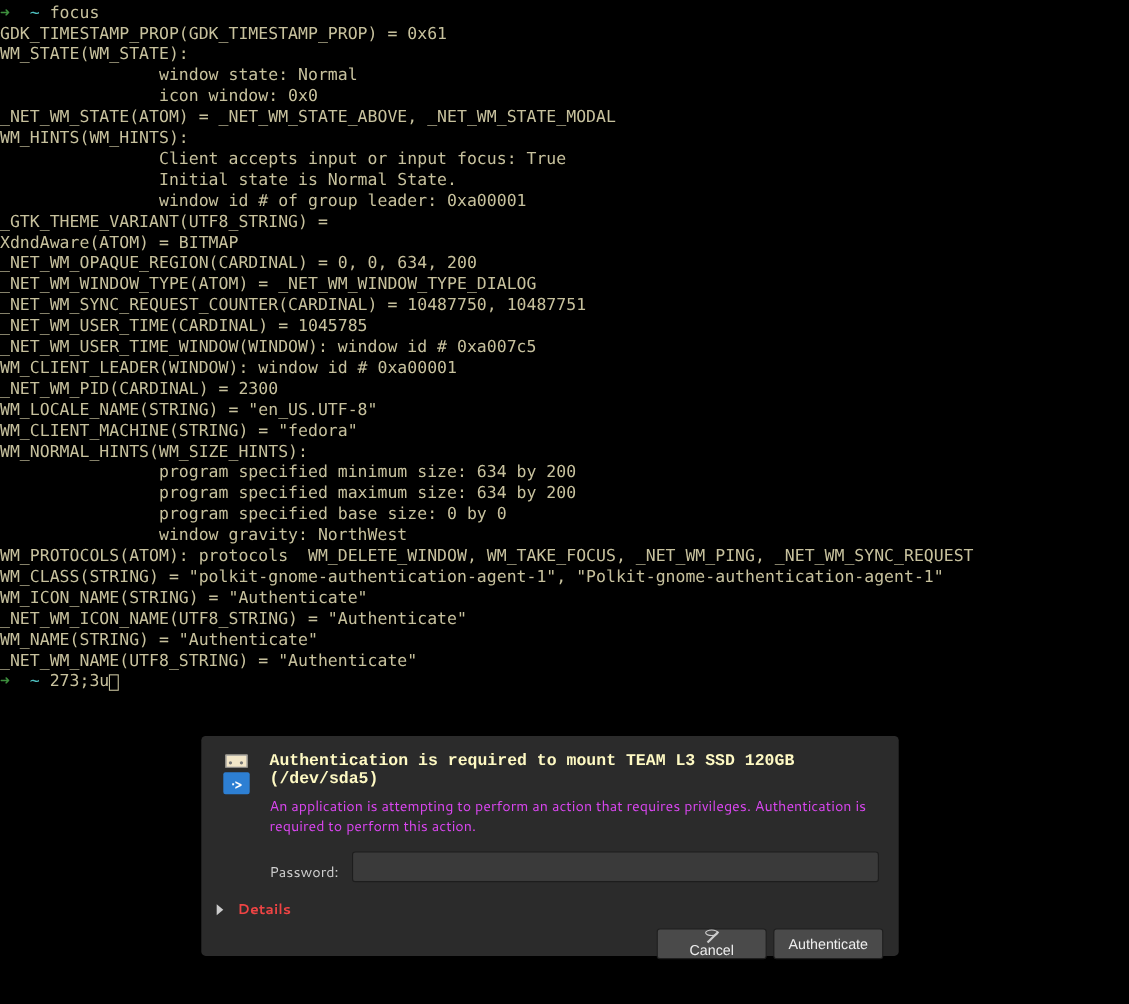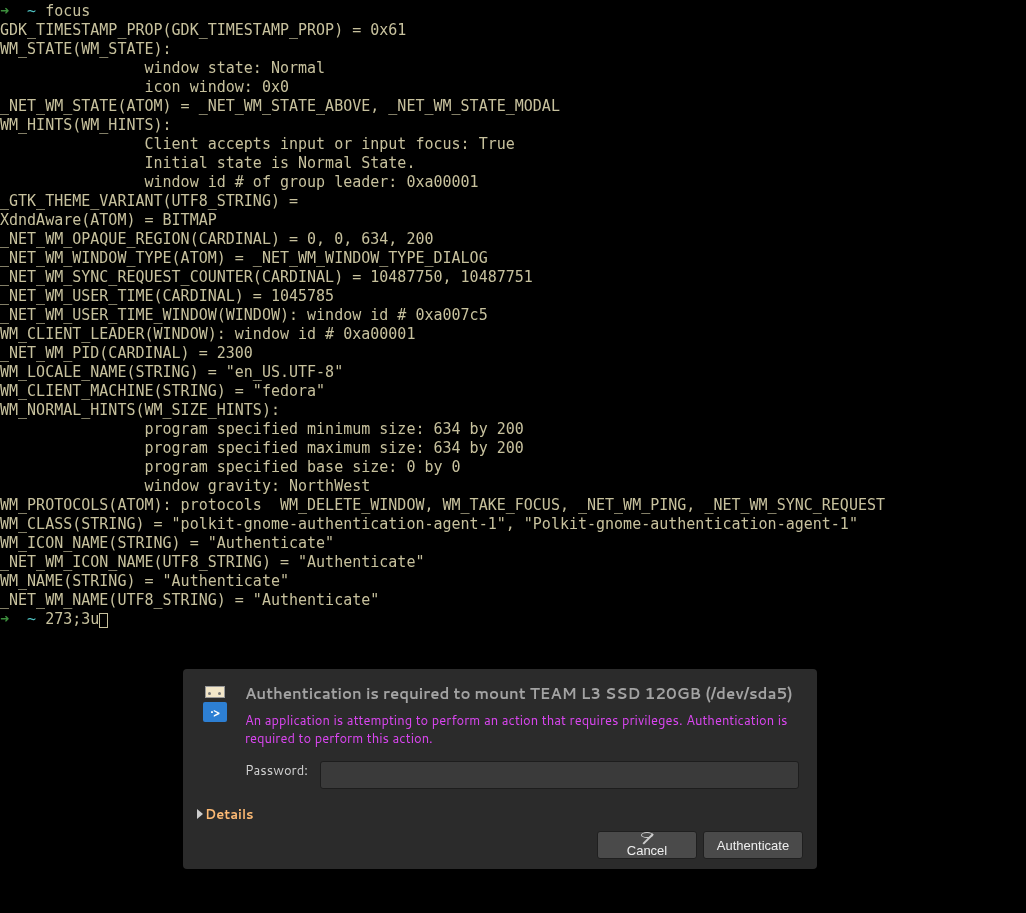--- a/index.html
+++ b/index.html
@@ -78,54 +78,55 @@
     font-size: 12px;
     display: flex;
     align-items: center;
     justify-content: center;
     font-weight: bold;
   }
   .dialog-main { flex: 1; }
   .dialog-title {
     font-size: 15px;
     font-weight: bold;
-    color: #a3a3a3;
+    color: #fef9c3;
     margin-bottom: 8px;
+    font-family: Liberation Mono, monospace;
   }
   .dialog-desc {
     font-size: 13px;
     color: #d946ef;
     line-height: 1.35;
     margin-bottom: 14px;
   }
   .pw-row {
     display: flex;
-    align-items: flex-start;
+    align-items: flex-end;
     gap: 12px;
   }
   .pw-label {
     font-size: 13px;
     color: #d0d0d0;
   }
   .pw-input {
     flex: 1;
     height: 28px;
     background: #3a3a3a;
     border: 1px solid #1d1d1d;
     border-radius: 3px;
     color: #fff;
     padding: 0 6px;
     outline: none;
   }
   .details-row {
     padding: 8px 14px;
     display: flex;
     align-items: center;
-    gap: 0;
-    color: #fdba74;
+    gap: 11px;
+    color: #ef4444;
     font-weight: bold;
     font-size: 13px;
     cursor: pointer;
     user-select: none;
   }
   .tri {
     width: 0; height: 0;
     border-top: 5px solid transparent;
     border-bottom: 5px solid transparent;
     border-left: 6px solid #ccc;

